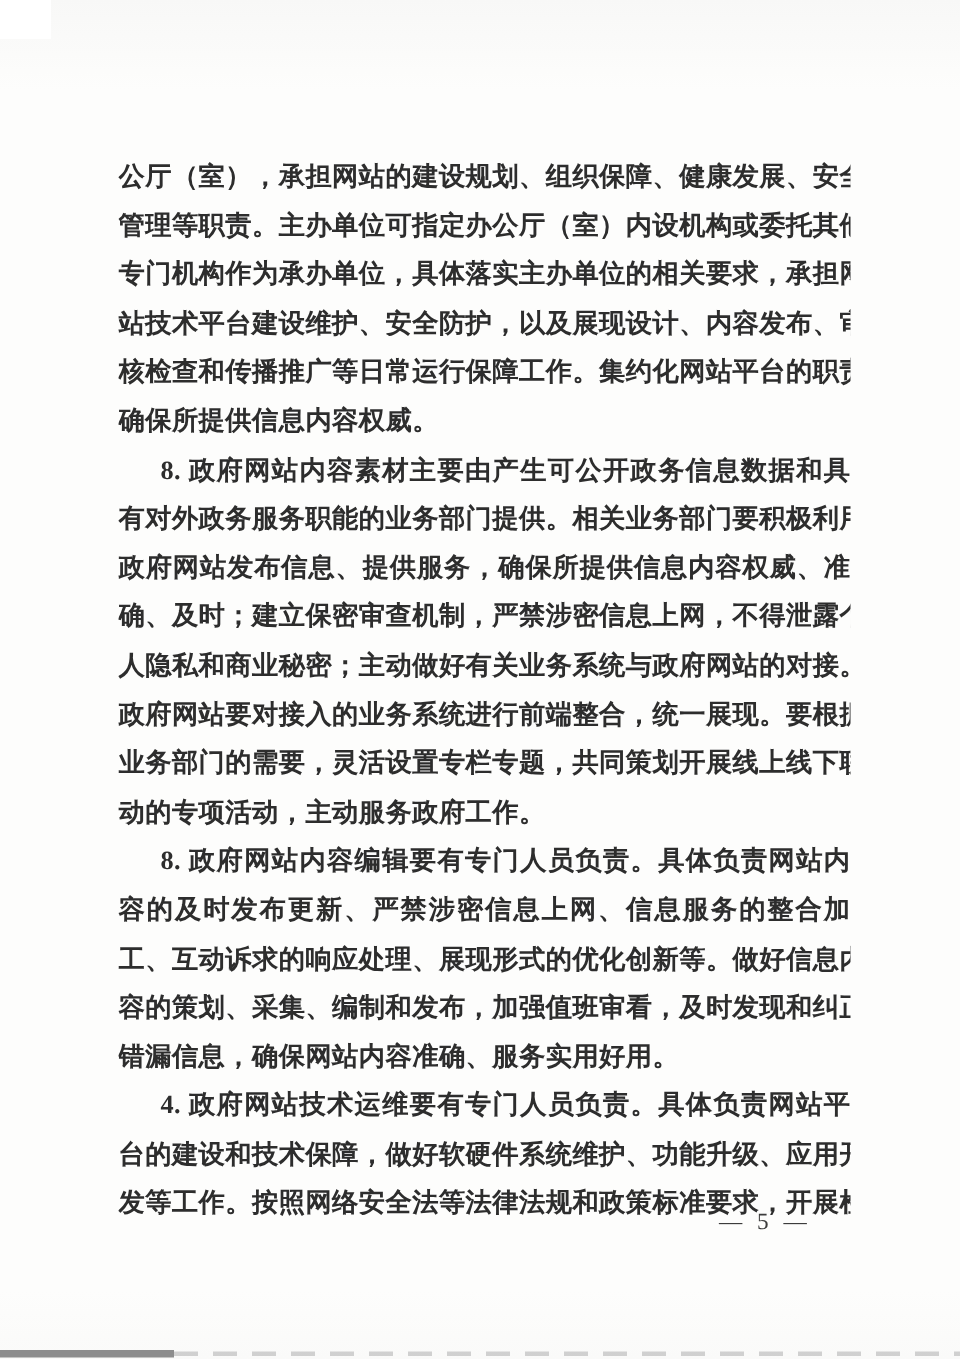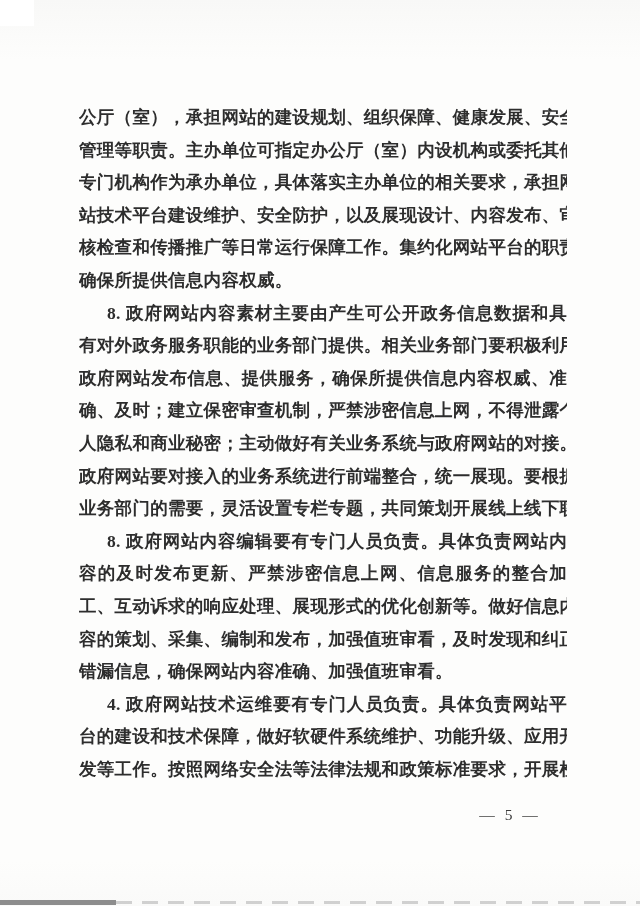--- a/index.html
+++ b/index.html
@@ -98,26 +98,27 @@
     <div class="line">核检查和传播推广等日常运行保障工作。集约化网站平台的职责</div>
     <div class="line pl">确保所提供信息内容权威。</div>
 
     <div class="line ind">8. 政府网站内容素材主要由产生可公开政务信息数据和具</div>
     <div class="line">有对外政务服务职能的业务部门提供。相关业务部门要积极利用</div>
     <div class="line">政府网站发布信息、提供服务，确保所提供信息内容权威、准</div>
     <div class="line">确、及时；建立保密审查机制，严禁涉密信息上网，不得泄露个</div>
     <div class="line">人隐私和商业秘密；主动做好有关业务系统与政府网站的对接。</div>
     <div class="line">政府网站要对接入的业务系统进行前端整合，统一展现。要根据</div>
     <div class="line">业务部门的需要，灵活设置专栏专题，共同策划开展线上线下联</div>
+    <div class="line pl">动的专项活动，主动服务政府工作。</div>
 
     <div class="line ind">8. 政府网站内容编辑要有专门人员负责。具体负责网站内</div>
     <div class="line">容的及时发布更新、严禁涉密信息上网、信息服务的整合加</div>
     <div class="line">工、互动诉求的响应处理、展现形式的优化创新等。做好信息内</div>
     <div class="line">容的策划、采集、编制和发布，加强值班审看，及时发现和纠正</div>
-    <div class="line pl">错漏信息，确保网站内容准确、加强值班审看。</div>
+    <div class="line pl">错漏信息，确保网站内容准确、服务实用好用。</div>
 
     <div class="line ind">4. 政府网站技术运维要有专门人员负责。具体负责网站平</div>
     <div class="line">台的建设和技术保障，做好软硬件系统维护、功能升级、应用开</div>
     <div class="line pl">发等工作。按照网络安全法等法律法规和政策标准要求，开展检</div>
   </div>
 
   <div class="page-number">— 5 —</div>
 
   <div class="edge-dark"></div>
   <div class="edge-light"></div>

